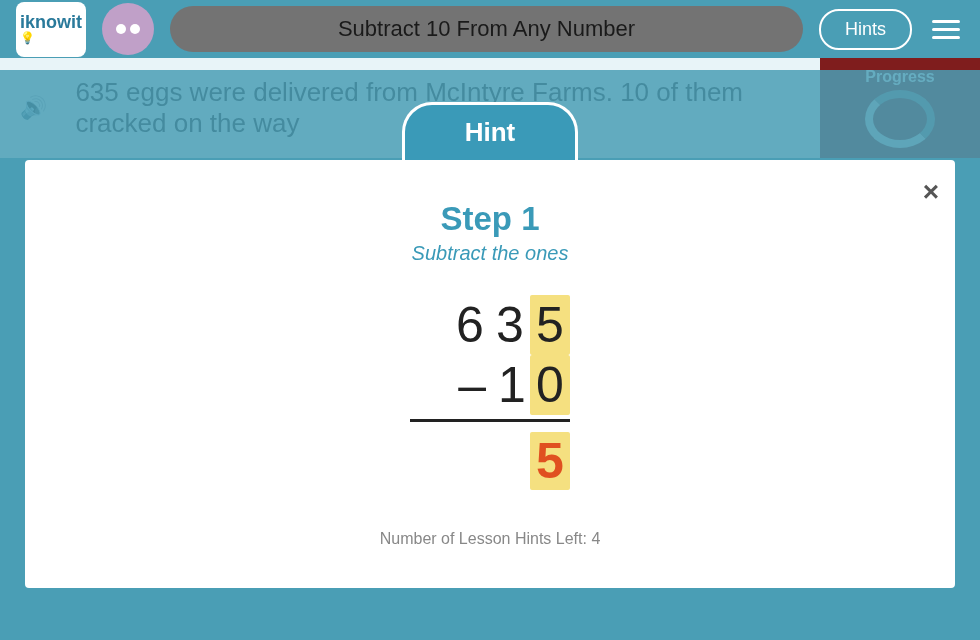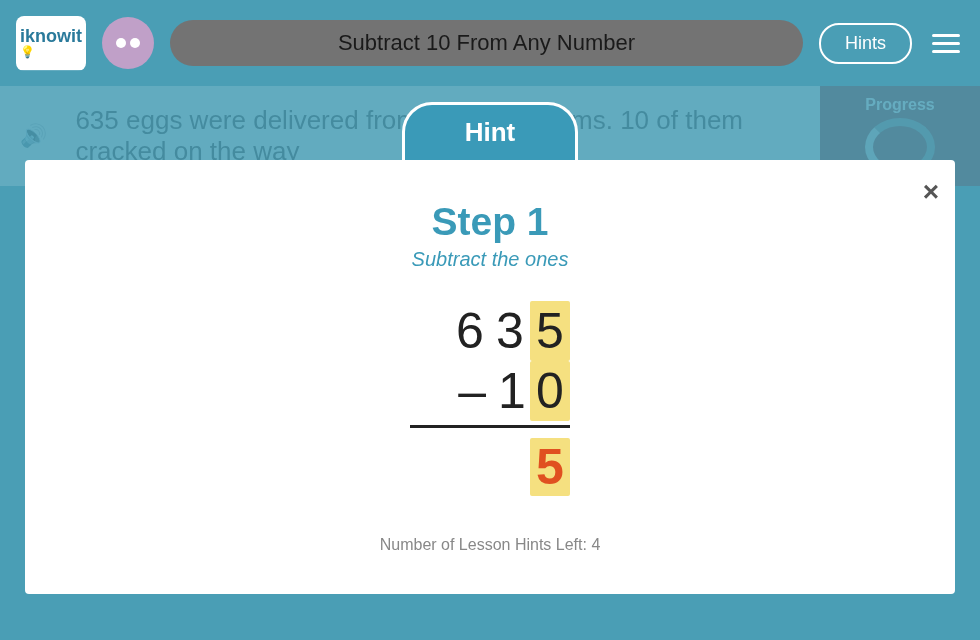--- a/index.html
+++ b/index.html
@@ -7,21 +7,21 @@
       width: 980px;
       height: 640px;
       overflow: hidden;
       font-family: Arial, sans-serif;
       background: #4a9eb5;
     }
 
     
     .header {
       background: #4a9eb5;
-      height: 86px;
+      height: 58px;
       display: flex;
       align-items: center;
       padding: 0 16px;
       gap: 16px;
       position: relative;
     }
 
     .logo-box {
       background: white;
       border-radius: 50%;
@@ -208,21 +208,21 @@
       right: 16px;
       background: transparent;
       border: none;
       font-size: 28px;
       color: #555;
       cursor: pointer;
       font-weight: bold;
     }
 
     .step-heading {
-      font-size: 39px;
+      font-size: 33px;
       font-weight: bold;
       color: #3a9ab8;
       margin-top: 10px;
       margin-bottom: 4px;
     }
 
     .step-subtitle {
       font-size: 20px;
       color: #3a9ab8;
       font-style: italic;

